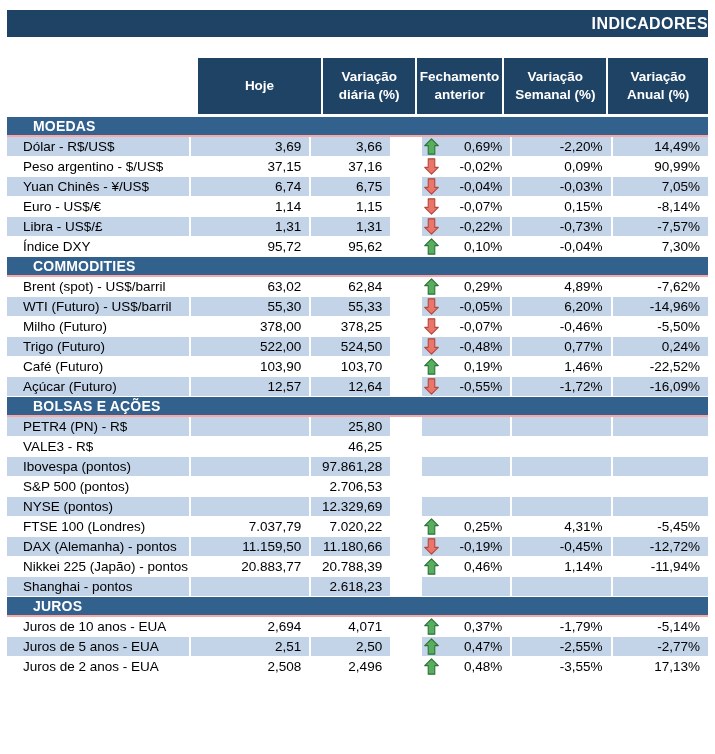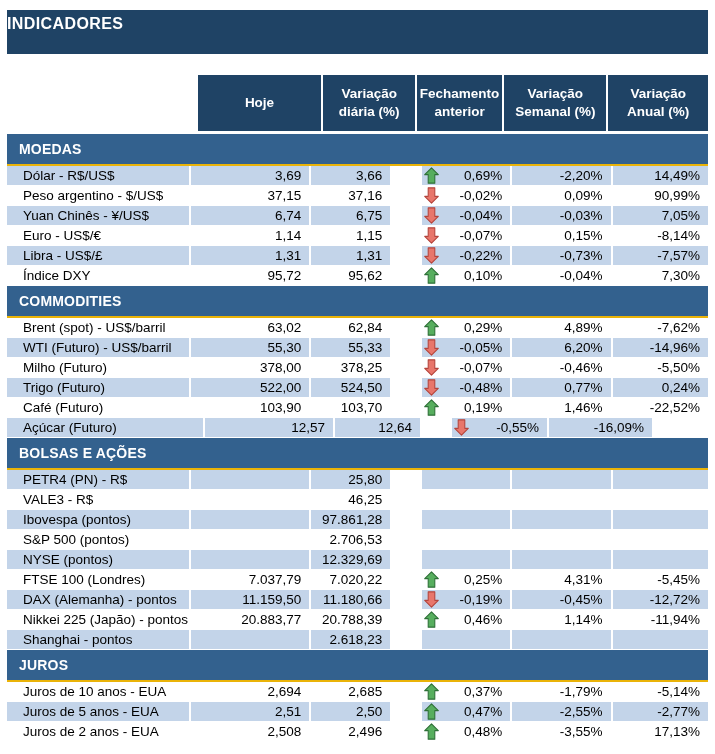--- a/index.html
+++ b/index.html
@@ -8,39 +8,39 @@
     --stripe:#c3d4e9;
   }
   html,body{margin:0;padding:0;}
   body{
     width:715px;height:754px;background:#ffffff;position:relative;
     font-family:"Liberation Sans", sans-serif;color:#000;
     overflow:hidden;
   }
   .sheet{position:absolute;left:7px;top:10px;width:701px;}
   .titlebar{
-    height:44px;background:var(--navy);color:#fff;font-weight:bold;
-    font-size:16px;text-align:left;line-height:27px;letter-spacing:.4px;
+    height:27px;background:var(--navy);color:#fff;font-weight:bold;
+    font-size:16px;text-align:right;line-height:27px;letter-spacing:.4px;
   }
   .header-gap{height:21px;}
   .colheaders{display:flex;}
   .colheaders .spacer{width:198px;}
   .colheader{
     background:var(--navy);color:#fff;font-weight:bold;font-size:13.5px;
     height:56px;box-sizing:border-box;border-right:2px solid #fff;
     display:flex;align-items:center;justify-content:center;text-align:center;
     line-height:1.3;padding:0 4px;
   }
   .colheader:last-child{border-right:none;}
   .w-hoje{width:130px}.w-fech{width:87px}.w-dia{width:97px}.w-sem{width:108px}.w-anu{width:103px}
   .pre-table-gap{height:3px;}
   .band{
-    height:32px;background:var(--band);color:#fff;font-weight:bold;font-size:14px;
-    display:flex;align-items:center;padding-left:12px;box-sizing:border-box;
-    border-bottom:2px solid #eab308;letter-spacing:.2px;
+    height:20px;background:var(--band);color:#fff;font-weight:bold;font-size:14px;
+    display:flex;align-items:center;padding-left:26px;box-sizing:border-box;
+    border-bottom:2px solid #fca5a5;letter-spacing:.2px;
   }
   .row{display:flex;}
   .cell{
     box-sizing:border-box;height:20px;border-right:2px solid #fff;
     border-bottom:1px solid #fff;display:flex;align-items:center;
     font-size:13.5px;white-space:nowrap;overflow:hidden;background:#fff;
   }
   .cell:last-child{border-right:none;}
   .cell.name{width:198px;padding-left:16px;}
   .cell.num{justify-content:flex-end;padding-right:8px;}
@@ -224,20 +224,21 @@
       <div class="row striped">
         <div class="cell name">Açúcar (Futuro)</div>
         <div class="cell num w-hoje">12,57</div>
         <div class="cell num w-fech">12,64</div>
         <div class="cell num dia w-dia">
           <svg viewBox="0 0 14 16" class="arrow">
             <path d="M7 15.2 L0.6 8.8 H3.9 V0.8 H10.1 V8.8 H13.4 Z" fill="#e8766b" stroke="#b4443c" stroke-width="1" stroke-linejoin="round"></path>
           </svg>
           <span>-0,55%</span>
         </div>
+        <div class="cell num w-sem">-1,72%</div>
         <div class="cell num w-anu">-16,09%</div>
       </div>
       <div class="band">
         <span>BOLSAS E AÇÕES</span>
       </div>
       <div class="row striped">
         <div class="cell name">PETR4 (PN) - R$</div>
         <div class="cell num w-hoje"></div>
         <div class="cell num w-fech">25,80</div>
         <div class="cell num dia w-dia">
@@ -334,21 +335,21 @@
         </div>
         <div class="cell num w-sem"></div>
         <div class="cell num w-anu"></div>
       </div>
       <div class="band">
         <span>JUROS</span>
       </div>
       <div class="row">
         <div class="cell name">Juros de 10 anos - EUA</div>
         <div class="cell num w-hoje">2,694</div>
-        <div class="cell num w-fech">2,685</div>
+        <div class="cell num w-fech">4,071</div>
         <div class="cell num dia w-dia">
           <svg viewBox="0 0 14 16" class="arrow">
             <path d="M7 0.8 L13.4 7.2 H10.1 V15.2 H3.9 V7.2 H0.6 Z" fill="#57ae5e" stroke="#2f7038" stroke-width="1" stroke-linejoin="round"></path>
           </svg>
           <span>0,37%</span>
         </div>
         <div class="cell num w-sem">-1,79%</div>
         <div class="cell num w-anu">-5,14%</div>
       </div>
       <div class="row striped">

